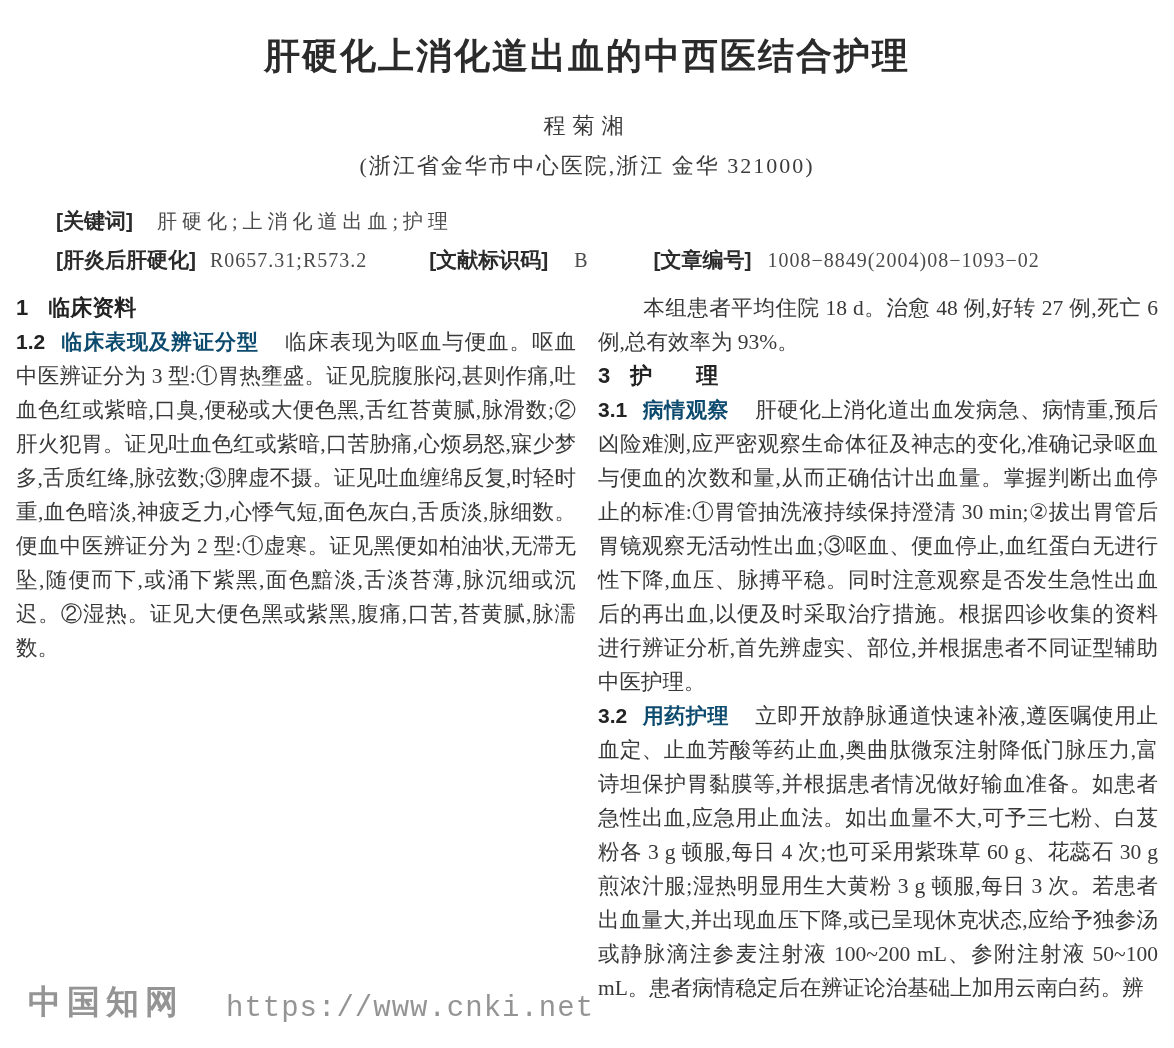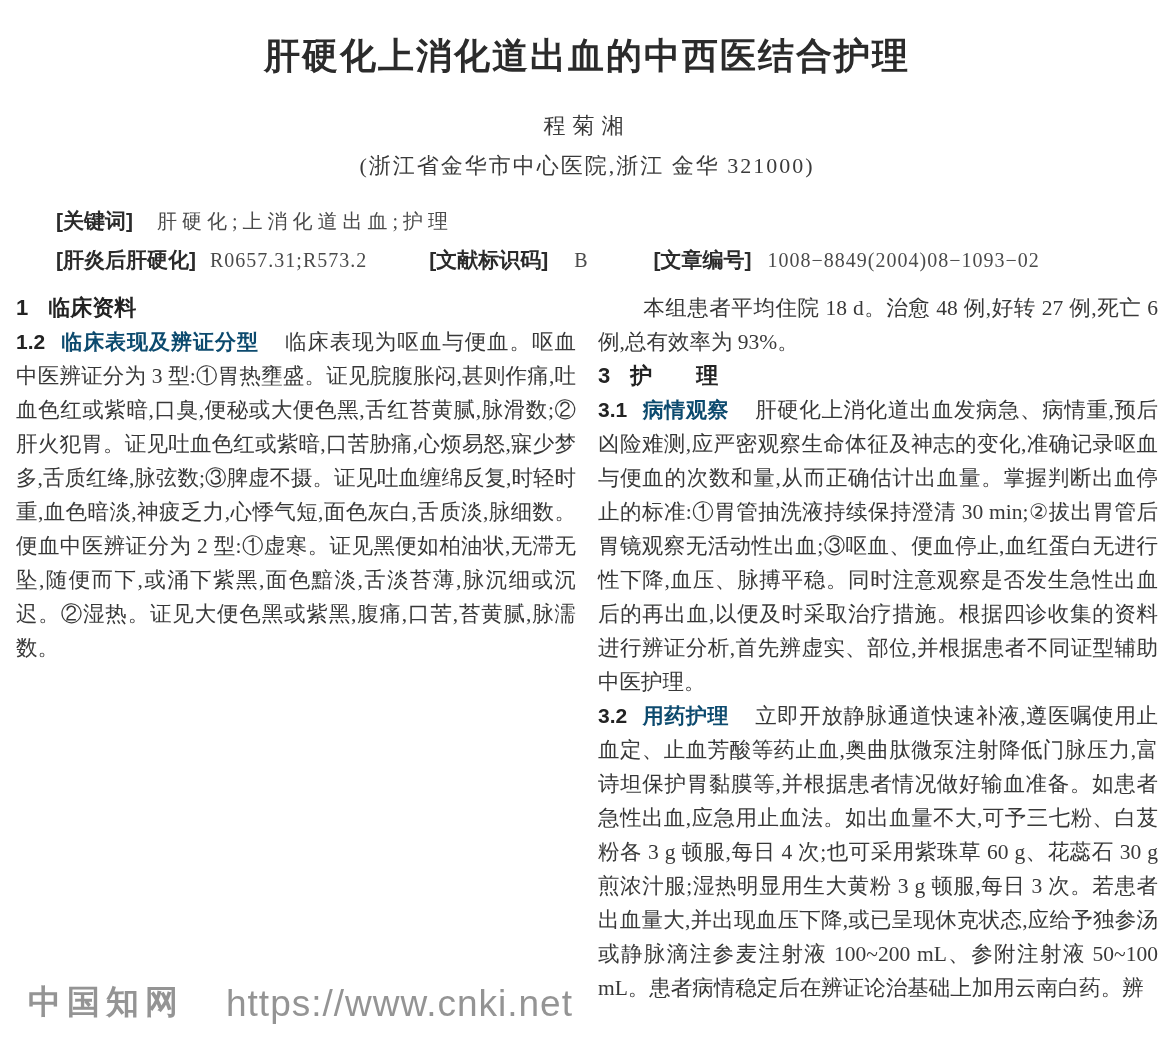--- a/index.html
+++ b/index.html
@@ -101,22 +101,22 @@
     white-space: nowrap;
     pointer-events: none;
   }
   .wm-brand {
     font-family: "Liberation Sans", sans-serif;
     font-weight: 700;
     font-size: 33px;
     letter-spacing: 6px;
   }
   .wm-url {
-    font-family: Liberation Sans, sans-serif;
-    font-size: 37px;
+    font-family: Liberation Mono, monospace;
+    font-size: 29px;
     letter-spacing: 1px;
   }
 </style>
 </head>
 <body>
 
 <div class="page">
 
   <h1 class="title">肝硬化上消化道出血的中西医结合护理</h1>
   <div class="author">程菊湘</div>

